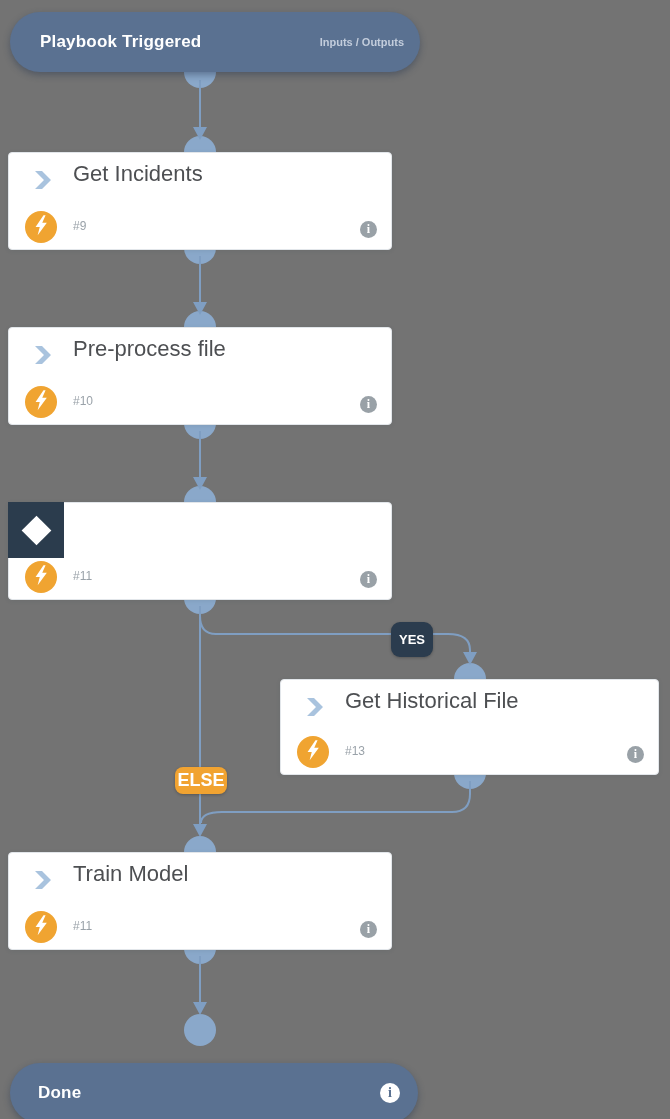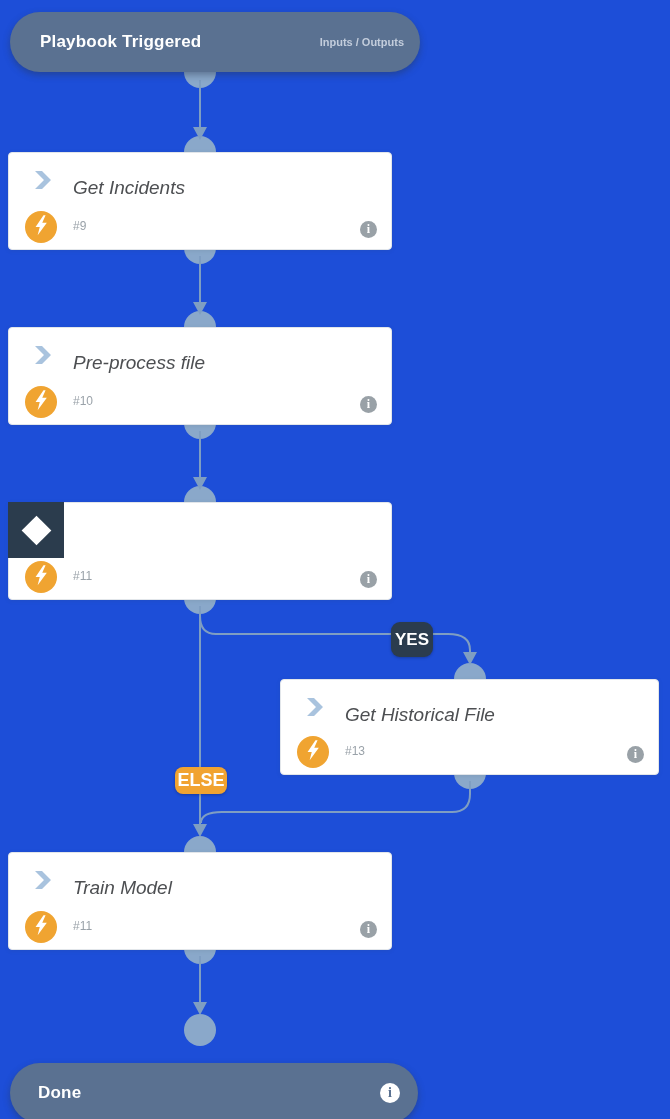--- a/index.html
+++ b/index.html
@@ -1,17 +1,17 @@
 <!DOCTYPE html>
 <html><head>
 <meta charset="utf-8">
 <style>
   html,body { margin:0; padding:0; background:#ffffff; }
   body { font-family:"Liberation Sans","DejaVu Sans",sans-serif; }
-  #canvas { position:relative; width:670px; height:1119px; background:#1d4ed8; overflow:hidden; }
+  #canvas { position:relative; width:670px; height:1119px; background:#737373; overflow:hidden; }
 
   
   #connectors { position:absolute; left:0; top:0; z-index:1; }
 
   
   .pill {
     position:absolute; z-index:2;
     background:#5a7191; border-radius:30px;
     box-shadow:0 3px 7px rgba(40,55,80,0.45);
     display:flex; align-items:center;
@@ -24,21 +24,21 @@
     position:absolute; z-index:2;
     background:#ffffff; border:1px solid #e2e6ea; border-radius:4px;
     box-shadow:0 1px 4px rgba(60,70,80,0.12);
   }
   .chev { position:absolute; left:24px; top:17px; width:20px; height:20px; }
   .cond-icon {
     position:absolute; left:-1px; top:-1px; width:56px; height:56px;
     background:#2b3c4d; display:flex; align-items:center; justify-content:center;
   }
   .cond-diamond { width:21px; height:21px; background:#ffffff; transform:rotate(45deg); }
-  .card-title { position:absolute; left:64px; top:24px; font-size:19px; color:#4d4f52; white-space:nowrap;font-style:italic; }
+  .card-title { position:absolute; left:64px; top:8px; font-size:22px; color:#4d4f52; white-space:nowrap; }
   .bolt {
     position:absolute; left:16px; bottom:6px; width:32px; height:32px;
     border-radius:50%; background:#f0a431; display:flex; align-items:center; justify-content:center;
   }
   .card-num { position:absolute; left:64px; bottom:16px; font-size:12px; color:#9aa2a9; }
   .info {
     position:absolute; right:14px; bottom:11px; width:17px; height:17px; border-radius:50%;
     background:#99a1a7; color:#ffffff; text-align:center;
     font:bold 12px/17px "Liberation Serif","DejaVu Serif",serif;
   }
@@ -47,21 +47,21 @@
     width:20px; height:20px; border-radius:50%; background:#ffffff; color:#5a7191;
     text-align:center; font:bold 14px/20px "Liberation Serif","DejaVu Serif",serif;
   }
 
   
   .badge {
     position:absolute; z-index:3; color:#ffffff; font-weight:700;
     display:flex; align-items:center; justify-content:center;
     box-shadow:0 1px 3px rgba(0,0,0,0.25);
   }
-  .badge-yes { left:391px; top:622px; width:42px; height:35px; background:#2b3c4e; border-radius:9px; font-size:17px; }
+  .badge-yes { left:391px; top:622px; width:42px; height:35px; background:#2b3c4e; border-radius:9px; font-size:13px; }
   .badge-else { left:175px; top:767px; width:52px; height:27px; background:#f1a331; border-radius:8px; font-size:18px; }
 </style>
 </head>
 <body>
 
 <div id="canvas">
 
   <svg id="connectors" width="670" height="1119" viewBox="0 0 670 1119">
     <g fill="#8aa8ca">
       <path d="M184 72 A16 16 0 0 0 216 72 Z"></path>

